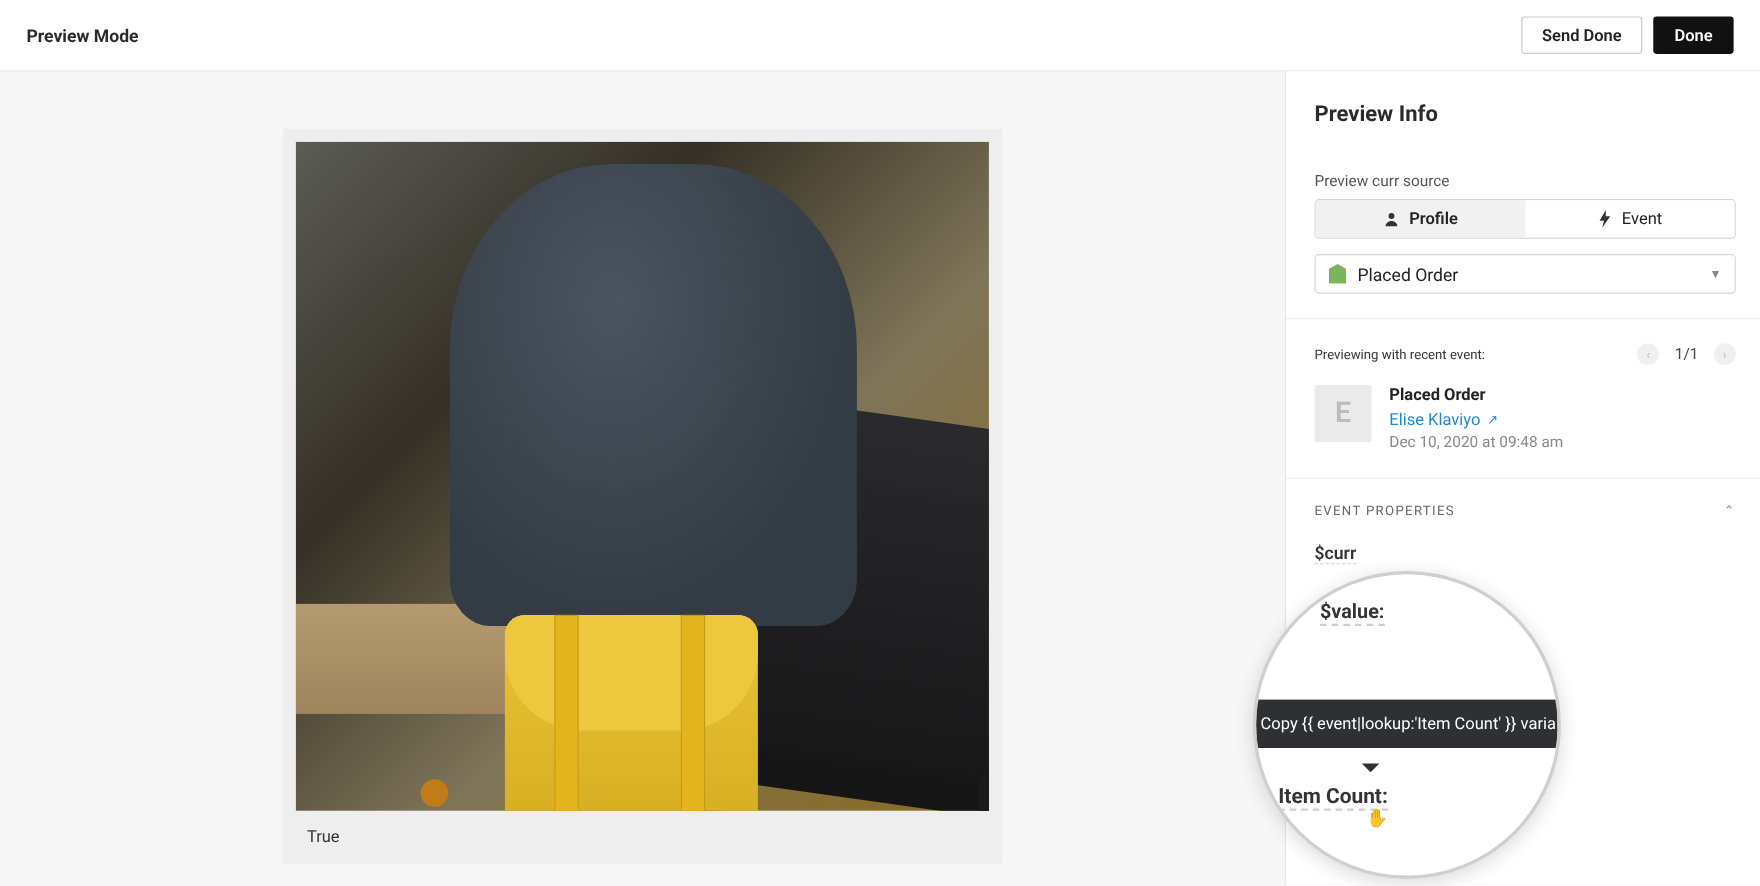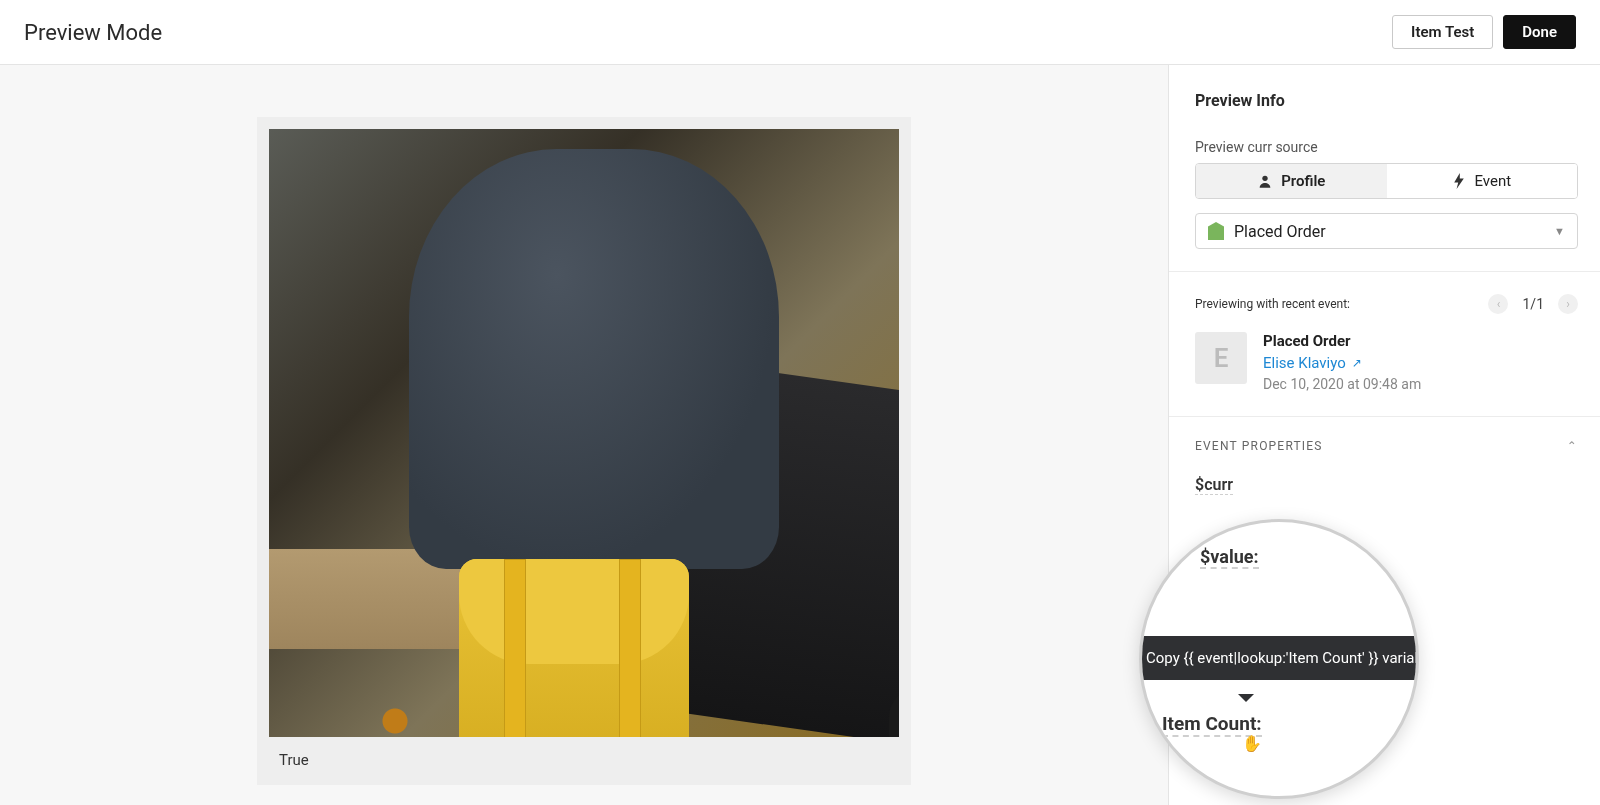--- a/index.html
+++ b/index.html
@@ -16,22 +16,22 @@
   .topbar {
     height: 65px;
     background: #fff;
     border-bottom: 1px solid #e4e4e4;
     display: flex;
     align-items: center;
     padding: 0 24px;
     position: relative;
   }
   .topbar-title {
-    font-size: 22px;
-    font-weight: 400;
+    font-size: 16px;
+    font-weight: 700;
     color: #2b2b2b;
   }
   .device-toggle {
     position: absolute;
     left: 50%;
     transform: translateX(-50%);
     display: flex;
     border: 1px solid #d5d5d5;
     border-radius: 4px;
     overflow: hidden;
@@ -142,22 +142,22 @@
   
   .sidebar {
     width: 432px;
     background:#fff;
     border-left:1px solid #e4e4e4;
     padding: 26px 22px 0 26px;
     position: relative;
     overflow: visible;
   }
   .sidebar h2 {
-    font-size: 16px; font-weight:700; color:#2b2b2b;
-    margin-bottom: 29px;
+    font-size: 20px; font-weight:700; color:#2b2b2b;
+    margin-bottom: 42px;
   }
   .label-small {
     font-size: 14px; color:#555; margin-bottom:8px;
   }
   .seg-toggle {
     display:flex; border:1px solid #d5d5d5; border-radius:4px;
     overflow:hidden; margin-bottom:14px;
   }
   .seg-btn {
     flex:1; height:34px; display:flex; align-items:center;
@@ -257,21 +257,21 @@
   .tri { color:#1474c4; margin-right:4px; }
 </style>
 </head>
 <body>
 
 <div class="topbar">
   <div class="topbar-title">Preview Mode</div>
 
 
   <div class="topbar-actions">
-    <div class="btn">Item Test</div>
+    <div class="btn">Send Done</div>
     <div class="btn dark">Done</div>
   </div>
 </div>
 
 <div class="main">
   <div class="canvas-area">
     <div class="preview-card">
       <div class="preview-image">
         <div class="bench"></div>
         <div class="leaves"></div>

